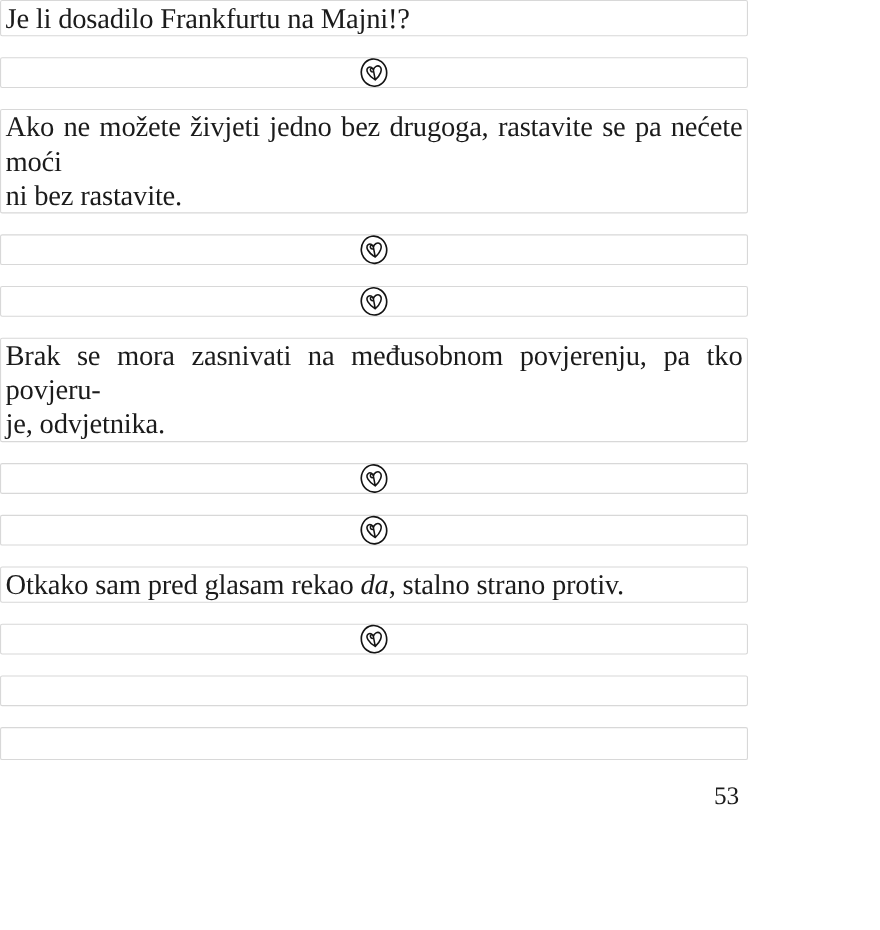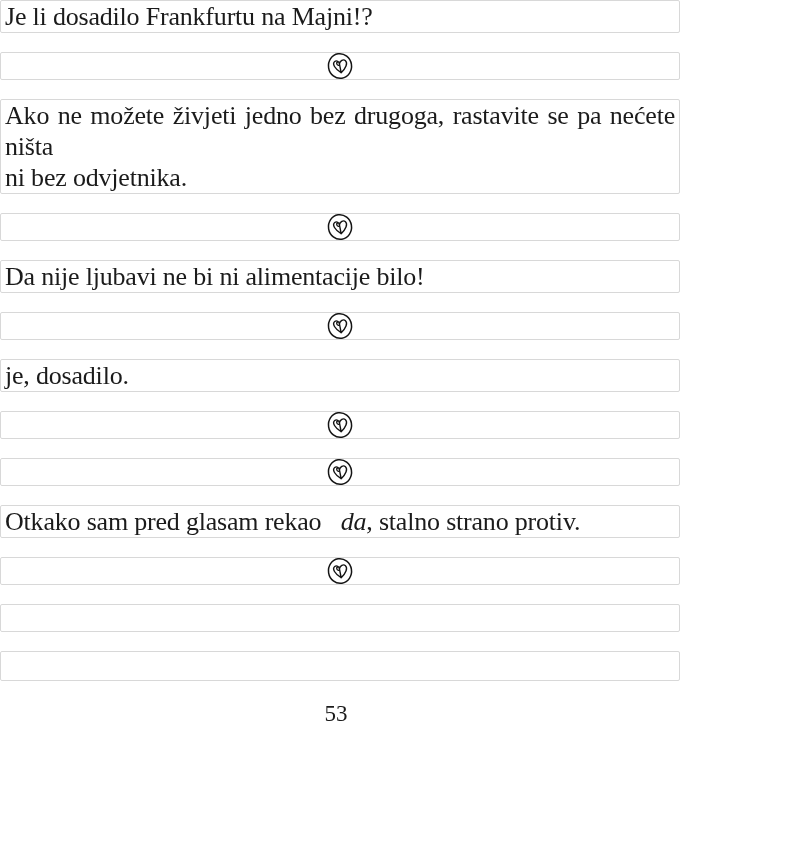--- a/index.html
+++ b/index.html
@@ -55,68 +55,66 @@
   }
   .empty-row {
     height: 28px;
   }
   .empty-row.last {
     height: 30px;
   }
   .page-number {
     margin-top: 10px;
     padding-right: 8px;
-    text-align: center;
+    text-align: right;
     font-size: 23px;
     line-height: 28px;
     color: #1b1b1b;
   }
-  .italic { font-style: italic; margin-left: 13px; }
+  .italic { font-style: italic; }
 </style>
 </head>
 <body>
 
 <div class="page">
 
   <div class="row text-row">
     <div class="line">Je li dosadilo Frankfurtu na Majni!?</div>
   </div>
 
   <div class="row ornament-row">
     <svg width="30" height="30" viewBox="0 0 32 32">
       <ellipse cx="16" cy="16" rx="12.3" ry="13.2" fill="none" stroke="#141414" stroke-width="1.6" transform="rotate(-9 16 16)"></ellipse>
       <path d="M16.6 23.2 C10.2 18.6 7.6 12.8 10.8 10.7 C13.2 9.2 15.2 11.3 15.6 13.6 C15.9 11.9 14.6 10.9 13.5 11.6 C12.2 12.4 12.6 14.6 14.4 15.2 M15.6 13.6 C16.5 10.4 20.2 8.6 22.3 10.9 C24.8 13.6 21.9 19.2 16.6 23.2 Z" fill="none" stroke="#141414" stroke-width="1.5" stroke-linecap="round" stroke-linejoin="round" transform="rotate(-5 16 16)"></path>
     </svg>
   </div>
 
   <div class="row text-row">
-    <div class="line justified">Ako ne možete živjeti jedno bez drugoga, rastavite se pa nećete ništa</div>
-    <div class="line">ni bez odvjetnika.</div>
+    <div class="line justified">Ako ne možete živjeti jedno bez drugoga, rastavite se pa nećete moći</div>
+    <div class="line">ni bez rastavite.</div>
   </div>
 
   <div class="row ornament-row">
     <svg width="30" height="30" viewBox="0 0 32 32">
       <ellipse cx="16" cy="16" rx="12.3" ry="13.2" fill="none" stroke="#141414" stroke-width="1.6" transform="rotate(-9 16 16)"></ellipse>
       <path d="M16.6 23.2 C10.2 18.6 7.6 12.8 10.8 10.7 C13.2 9.2 15.2 11.3 15.6 13.6 C15.9 11.9 14.6 10.9 13.5 11.6 C12.2 12.4 12.6 14.6 14.4 15.2 M15.6 13.6 C16.5 10.4 20.2 8.6 22.3 10.9 C24.8 13.6 21.9 19.2 16.6 23.2 Z" fill="none" stroke="#141414" stroke-width="1.5" stroke-linecap="round" stroke-linejoin="round" transform="rotate(-5 16 16)"></path>
     </svg>
   </div>
 
-  <div class="row text-row">
-    <div class="line">Da nije ljubavi ne bi ni alimentacije bilo!</div>
-  </div>
 
   <div class="row ornament-row">
     <svg width="30" height="30" viewBox="0 0 32 32">
       <ellipse cx="16" cy="16" rx="12.3" ry="13.2" fill="none" stroke="#141414" stroke-width="1.6" transform="rotate(-9 16 16)"></ellipse>
       <path d="M16.6 23.2 C10.2 18.6 7.6 12.8 10.8 10.7 C13.2 9.2 15.2 11.3 15.6 13.6 C15.9 11.9 14.6 10.9 13.5 11.6 C12.2 12.4 12.6 14.6 14.4 15.2 M15.6 13.6 C16.5 10.4 20.2 8.6 22.3 10.9 C24.8 13.6 21.9 19.2 16.6 23.2 Z" fill="none" stroke="#141414" stroke-width="1.5" stroke-linecap="round" stroke-linejoin="round" transform="rotate(-5 16 16)"></path>
     </svg>
   </div>
 
   <div class="row text-row">
-    <div class="line">je, dosadilo.</div>
+    <div class="line justified">Brak se mora zasnivati na međusobnom povjerenju, pa tko povjeru-</div>
+    <div class="line">je, odvjetnika.</div>
   </div>
 
   <div class="row ornament-row">
     <svg width="30" height="30" viewBox="0 0 32 32">
       <ellipse cx="16" cy="16" rx="12.3" ry="13.2" fill="none" stroke="#141414" stroke-width="1.6" transform="rotate(-9 16 16)"></ellipse>
       <path d="M16.6 23.2 C10.2 18.6 7.6 12.8 10.8 10.7 C13.2 9.2 15.2 11.3 15.6 13.6 C15.9 11.9 14.6 10.9 13.5 11.6 C12.2 12.4 12.6 14.6 14.4 15.2 M15.6 13.6 C16.5 10.4 20.2 8.6 22.3 10.9 C24.8 13.6 21.9 19.2 16.6 23.2 Z" fill="none" stroke="#141414" stroke-width="1.5" stroke-linecap="round" stroke-linejoin="round" transform="rotate(-5 16 16)"></path>
     </svg>
   </div>
 
 

